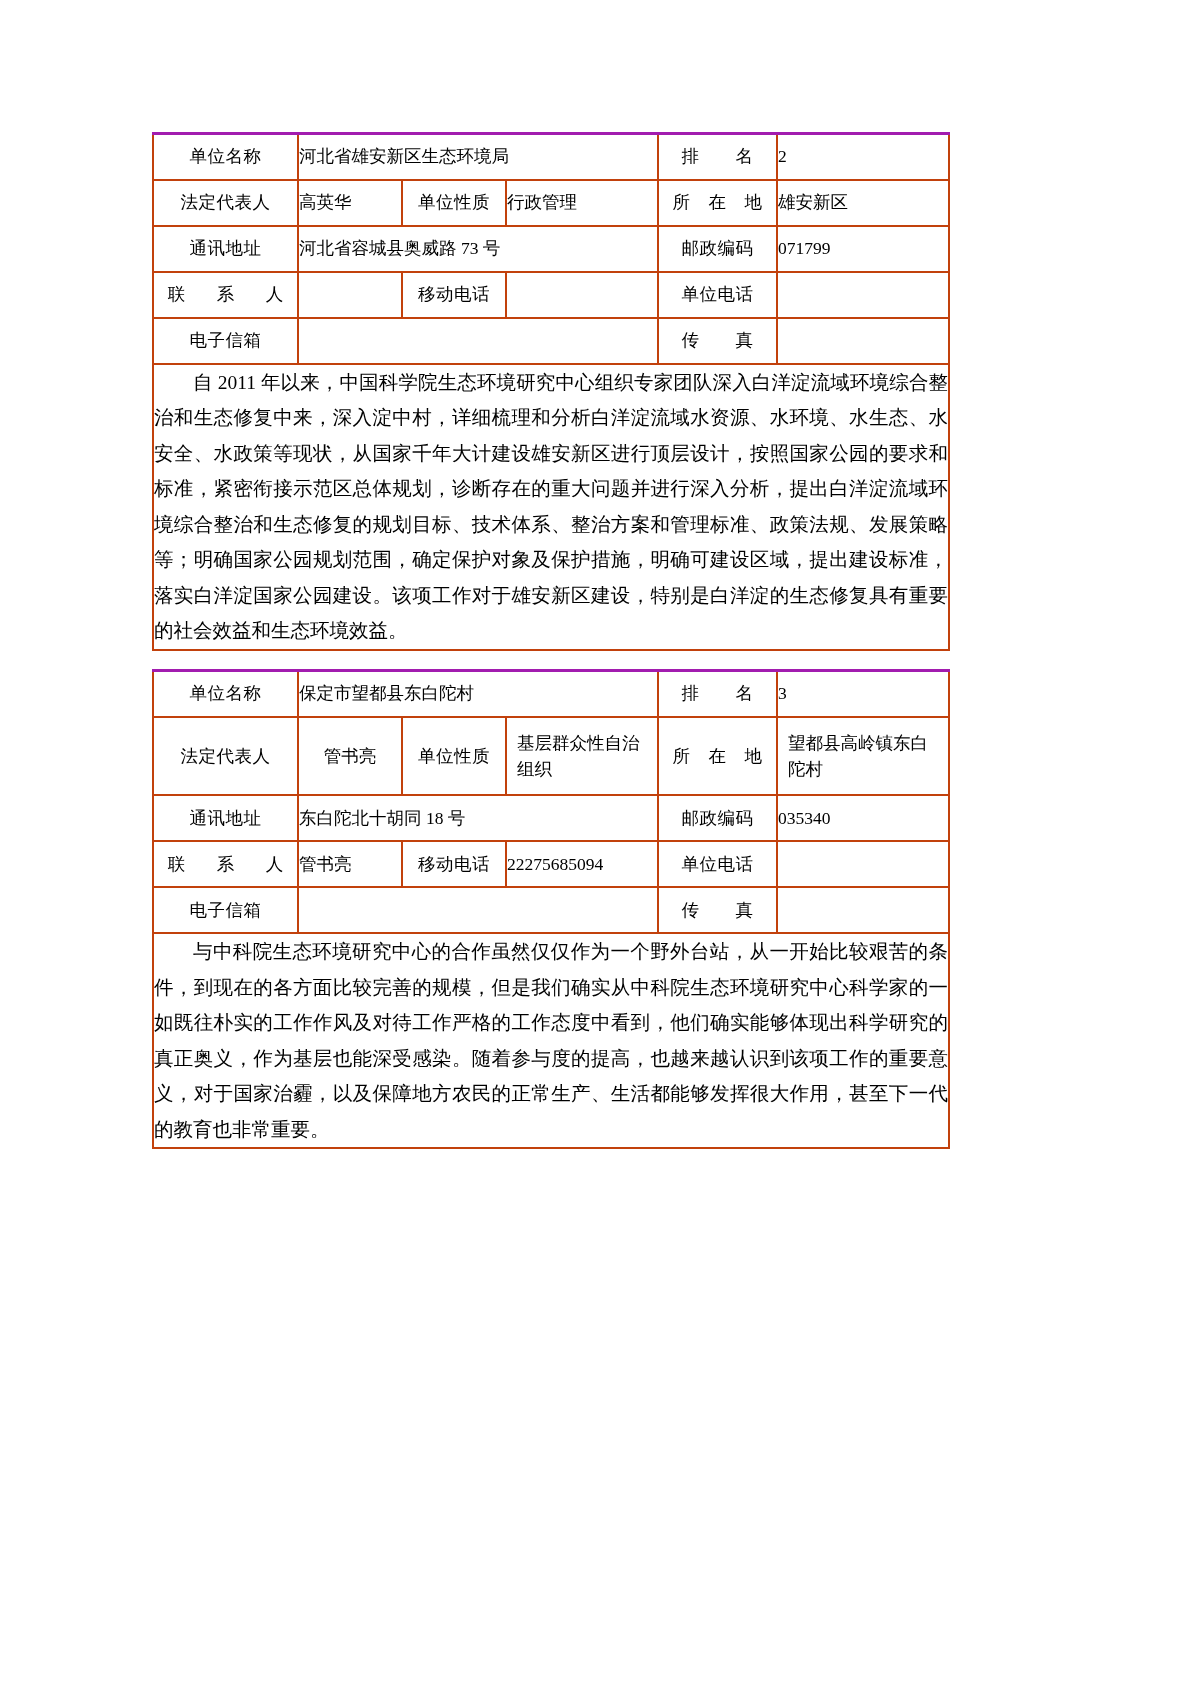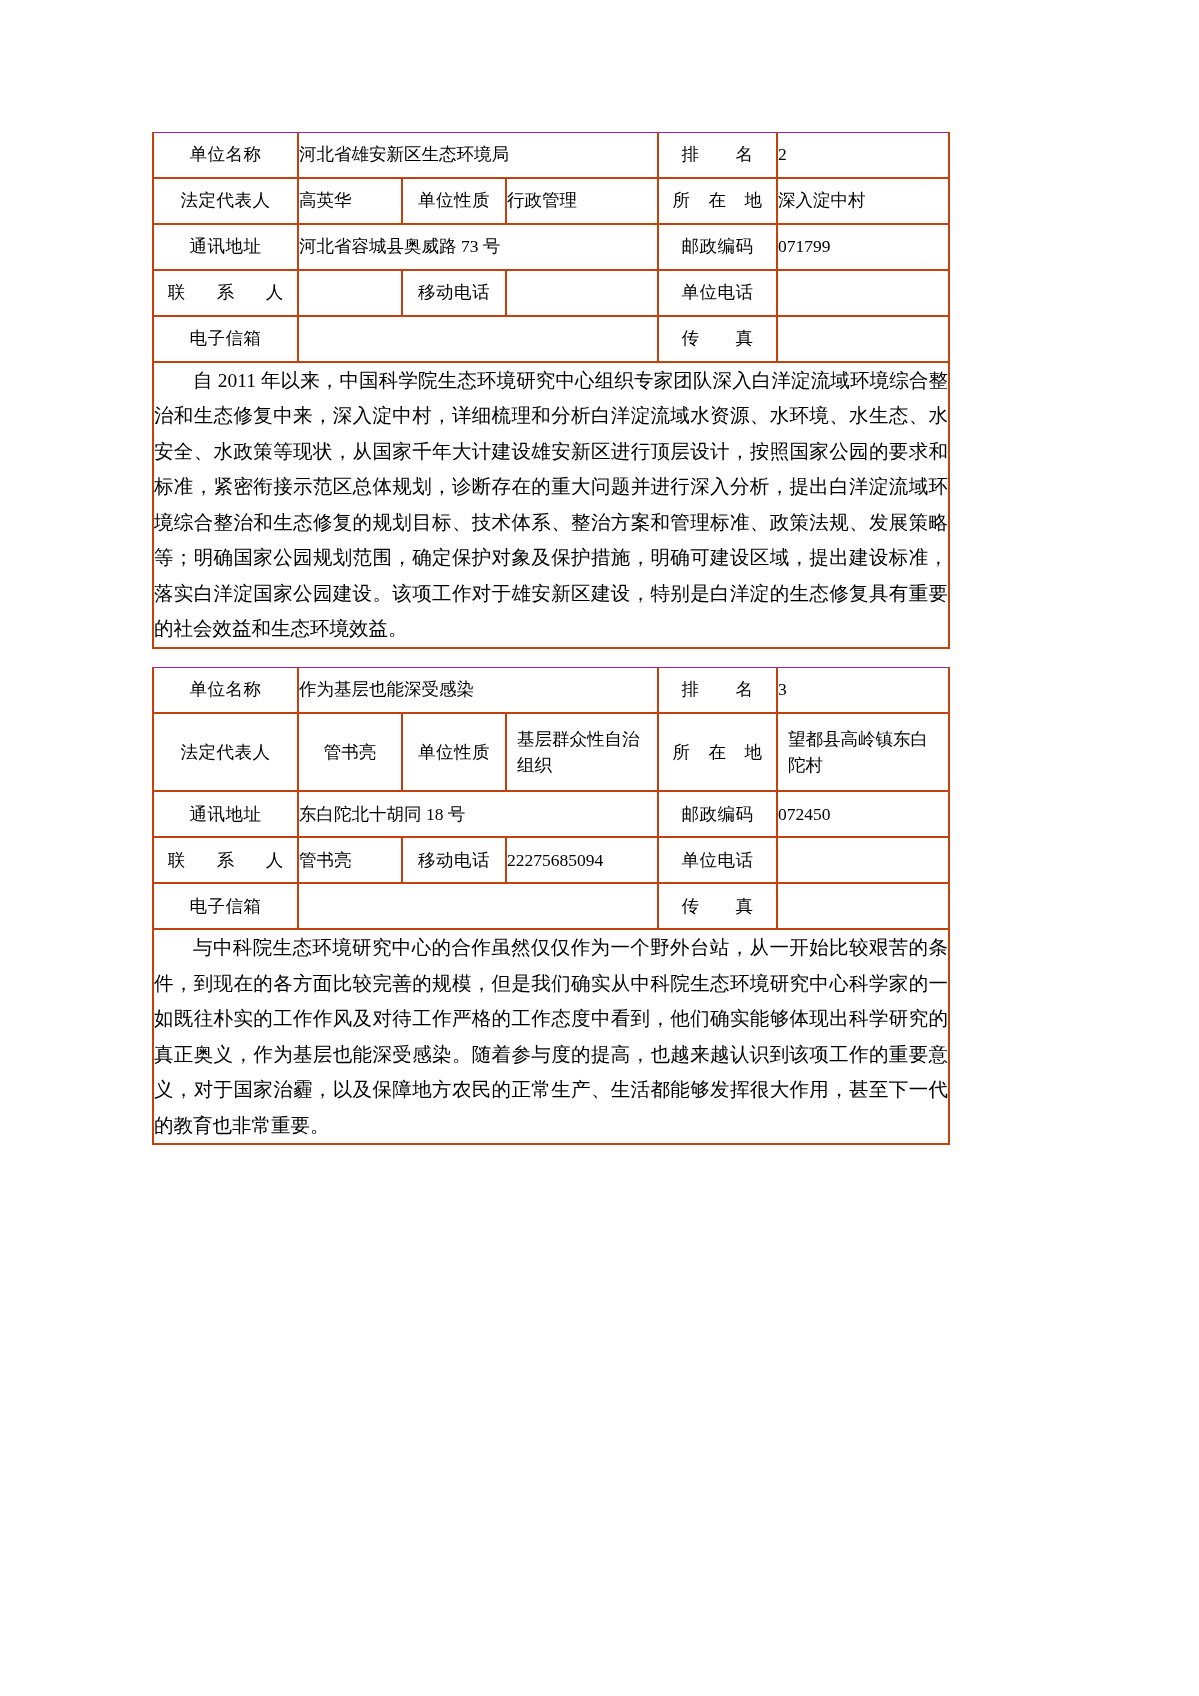--- a/index.html
+++ b/index.html
@@ -33,21 +33,21 @@
     border: 2px solid #c2410c;
     padding: 0;
     vertical-align: middle;
     font-size: 17.5px;
     line-height: 1.55;
     height: 44px;
   }
 
   
   table.form.block tr.first-row > td {
-    border-top: 1px solid #a21caf;
+    border-top: 3px solid #a21caf;
   }
 
   .lbl {
     text-align: center;
     font-size: 17.5px;
     letter-spacing: 0.5px;
     padding: 0 4px;
     white-space: nowrap;
   }
   .lbl.spaced {
@@ -117,21 +117,21 @@
         <td class="val" colspan="3">河北省雄安新区生态环境局</td>
         <td class="lbl">排　　名</td>
         <td class="val num">2</td>
       </tr>
       <tr>
         <td class="lbl">法定代表人</td>
         <td class="val">高英华</td>
         <td class="lbl">单位性质</td>
         <td class="val">行政管理</td>
         <td class="lbl">所　在　地</td>
-        <td class="val">深入淀中村</td>
+        <td class="val">雄安新区</td>
       </tr>
       <tr>
         <td class="lbl">通讯地址</td>
         <td class="val" colspan="3">河北省容城县奥威路 73 号</td>
         <td class="lbl">邮政编码</td>
         <td class="val num">071799</td>
       </tr>
       <tr>
         <td class="lbl spaced">联　系　人</td>
         <td class="val"></td>
@@ -161,37 +161,37 @@
       <col style="width:145px">
       <col style="width:104px">
       <col style="width:104px">
       <col style="width:152px">
       <col style="width:119px">
       <col style="width:172px">
     </colgroup>
     <tbody>
       <tr class="first-row">
         <td class="lbl">单位名称</td>
-        <td class="val" colspan="3">作为基层也能深受感染</td>
+        <td class="val" colspan="3">保定市望都县东白陀村</td>
         <td class="lbl">排　　名</td>
         <td class="val num">3</td>
       </tr>
       <tr>
         <td class="lbl tall">法定代表人</td>
         <td class="val center tall">管书亮</td>
         <td class="lbl tall">单位性质</td>
         <td class="val wrap tall">基层群众性自治组织</td>
         <td class="lbl tall">所　在　地</td>
         <td class="val wrap tall">望都县高岭镇东白陀村</td>
       </tr>
       <tr>
         <td class="lbl">通讯地址</td>
         <td class="val" colspan="3">东白陀北十胡同 18 号</td>
         <td class="lbl">邮政编码</td>
-        <td class="val num">072450</td>
+        <td class="val num">035340</td>
       </tr>
       <tr>
         <td class="lbl spaced">联　系　人</td>
         <td class="val">管书亮</td>
         <td class="lbl">移动电话</td>
         <td class="val num">22275685094</td>
         <td class="lbl">单位电话</td>
         <td class="val num"></td>
       </tr>
       <tr>

